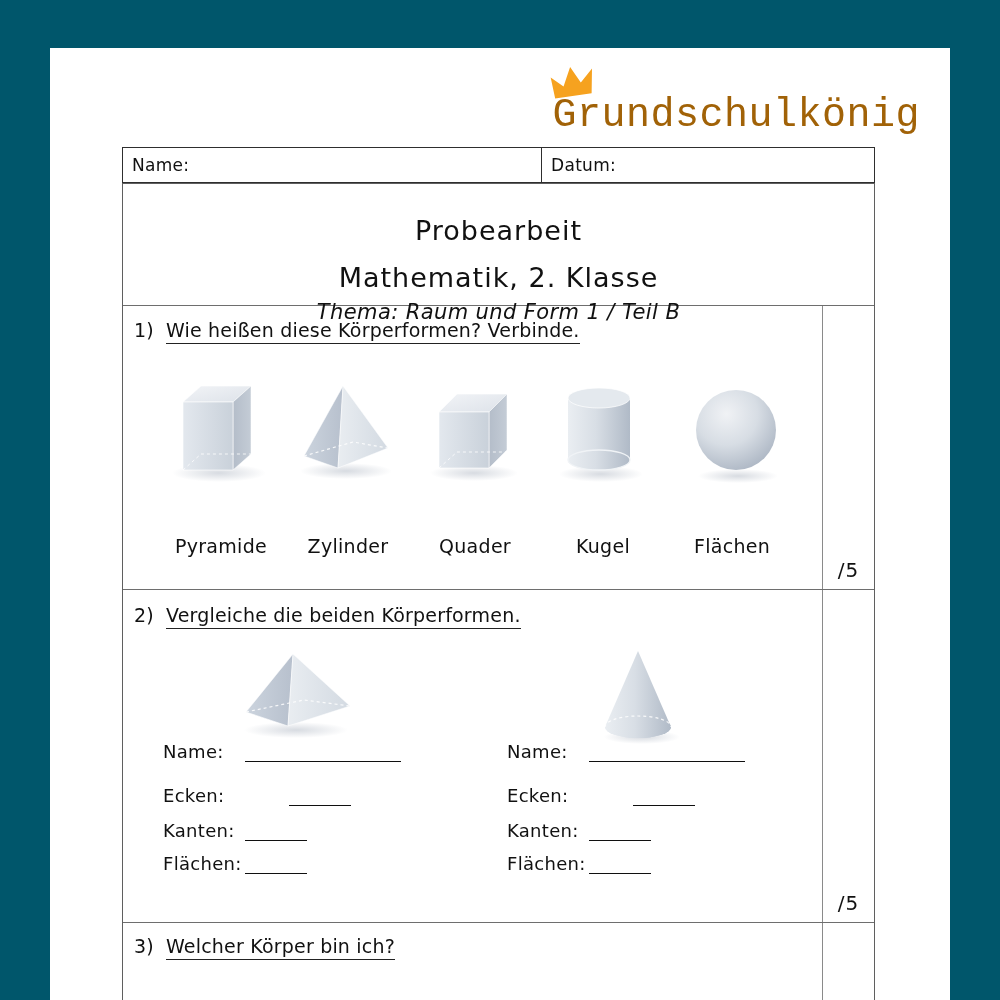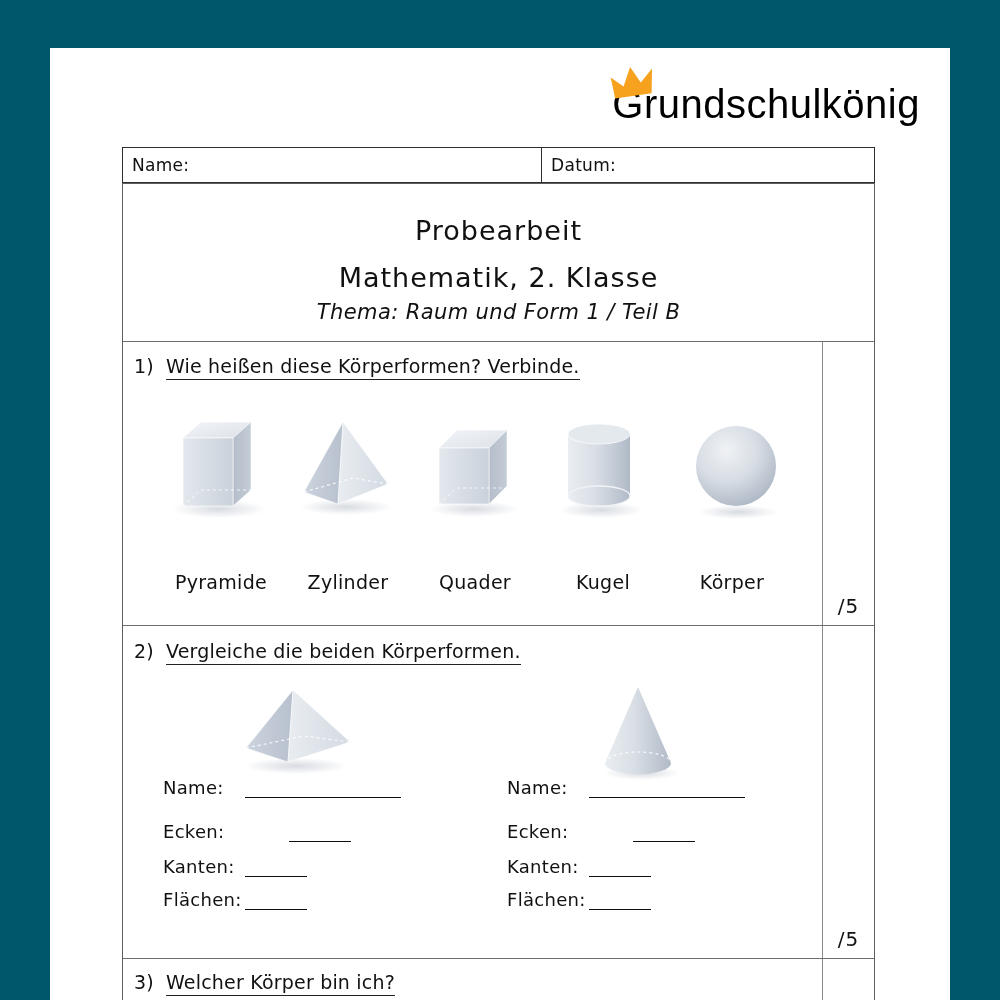--- a/index.html
+++ b/index.html
@@ -9,40 +9,40 @@
     font-family:"DejaVu Sans","Liberation Sans",sans-serif;
     color:#111;overflow:hidden;
   }
   .page{
     position:absolute;left:50px;top:48px;width:900px;height:952px;
     background:#ffffff;
   }
   
   .logo{position:absolute;top:34px;right:30px;height:52px;}
   .logo-text{
-    font-family:Liberation Sans, sans-serif;
-    font-size:40px;color:#000000;letter-spacing:.5px;line-height:1.1;
+    font-family:Liberation Mono, monospace;
+    font-size:40px;color:#a16207;letter-spacing:.5px;line-height:1.1;margin-top:12px;
   }
   .crown{position:absolute;left:-2px;top:-18px;width:46px;height:36px;transform:rotate(-8deg);}
   
   .header-table{
     position:absolute;left:72px;top:99px;width:753px;height:36px;
     display:flex;border:1.6px solid #2e2e2e;box-sizing:border-box;background:#fff;
   }
   .header-cell{font-size:17px;padding:7px 9px;box-sizing:border-box;letter-spacing:.3px;}
   .header-cell.name{width:55.8%;border-right:1.6px solid #2e2e2e;}
   .header-cell.datum{flex:1;}
   
   .main-table{
     position:absolute;left:72px;top:135px;width:753px;height:817px;
     border:1.5px solid #5f5f5f;border-bottom:none;box-sizing:border-box;
     display:flex;flex-direction:column;background:#fff;
   }
   .title-box{
-    height:158px;border-bottom:1.5px solid #6e6e6e;box-sizing:border-box;
+    height:122px;border-bottom:1.5px solid #6e6e6e;box-sizing:border-box;
     text-align:center;padding-top:31px;
   }
   .title-line1,.title-line2{font-size:27px;letter-spacing:1px;}
   .title-line2{margin-top:16px;}
   .title-line3{font-size:21px;margin-top:7px;letter-spacing:.4px;font-style:italic;}
   .section{display:flex;border-bottom:1.5px solid #6e6e6e;box-sizing:border-box;}
   .section-content{flex:1;position:relative;}
   .score-cell{width:52px;border-left:1.5px solid #8a8a8a;position:relative;box-sizing:border-box;}
   .score{position:absolute;bottom:7px;left:0;right:0;text-align:center;font-size:20px;letter-spacing:1px;}
   .sec1{height:284px;}
@@ -171,21 +171,21 @@
 
         <svg class="shape" style="left:563px;top:66px" width="100" height="112" viewBox="0 0 100 112">
           <ellipse cx="52" cy="104" rx="40" ry="7" fill="url(#gShadow)"></ellipse>
           <circle cx="50" cy="58" r="40" fill="url(#gSphere)"></circle>
         </svg>
 
         <div class="shape-label" style="left:36px">Pyramide</div>
         <div class="shape-label" style="left:163px">Zylinder</div>
         <div class="shape-label" style="left:290px">Quader</div>
         <div class="shape-label" style="left:418px">Kugel</div>
-        <div class="shape-label" style="left:547px">Körper</div>
+        <div class="shape-label" style="left:547px">Flächen</div>
       </div>
       <div class="score-cell">
         <div class="score">/5</div>
       </div>
     </div>
 
     <div class="section sec2">
       <div class="section-content">
         <div class="sec-heading">
           <span class="sec-num">2)</span><span class="sec-title">Vergleiche die beiden Körperformen.</span>

